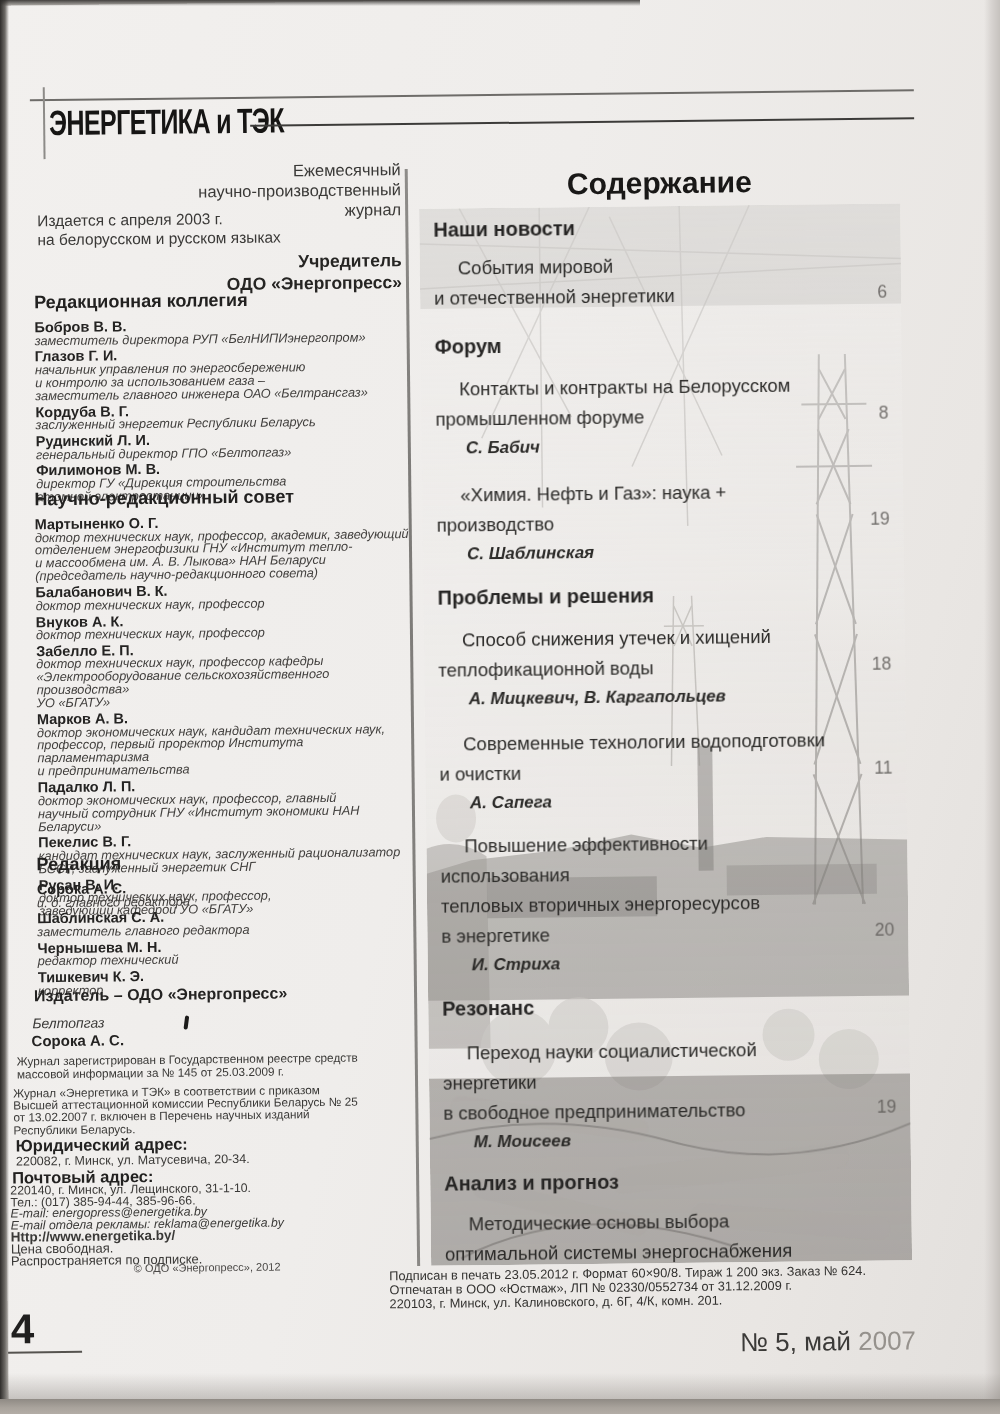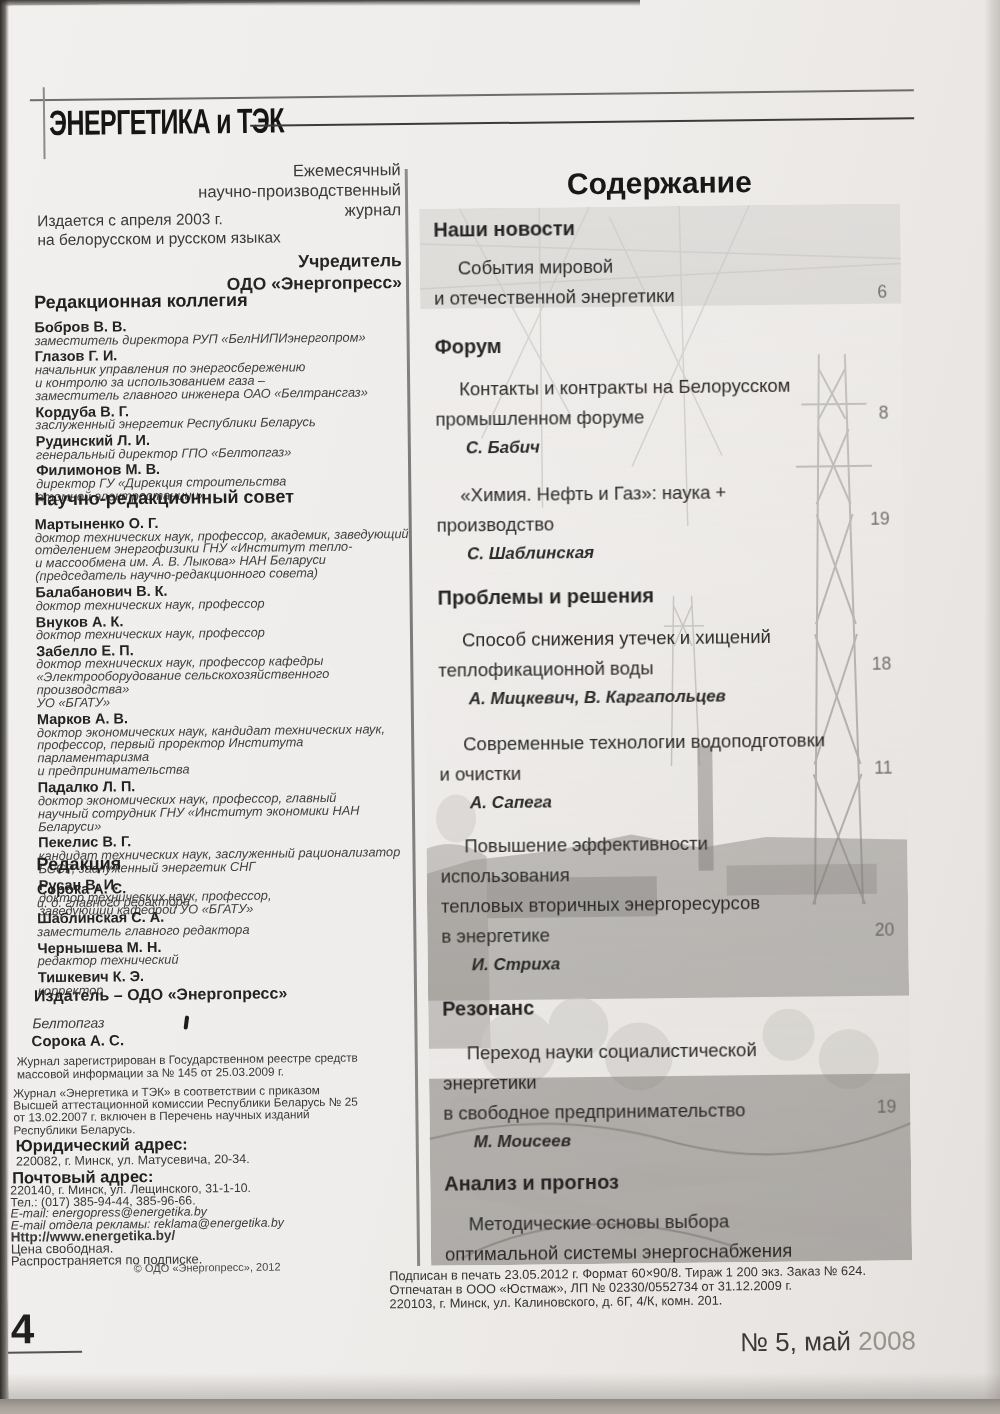--- a/index.html
+++ b/index.html
@@ -338,21 +338,21 @@
   </div>
 
   <div class="imprint">
     <div>Подписан в печать 23.05.2012 г. Формат 60×90/8. Тираж 1 200 экз. Заказ № 624.</div>
     <div>Отпечатан в ООО «Юстмаж», ЛП № 02330/0552734 от 31.12.2009 г.</div>
     <div>220103, г. Минск, ул. Калиновского, д. 6Г, 4/К, комн. 201.</div>
   </div>
 
   <div class="page-num-left">4</div>
   <div class="page-num-rule"></div>
-  <div class="issue"><span>№ 5, май </span><span class="yr">2008</span></div>
+  <div class="issue"><span>№ 5, май </span><span class="yr">2007</span></div>
 
 </div>
 
 <div class="edge-left"></div>
 <div class="edge-top"></div>
 <div class="edge-right"></div>
 <div class="edge-bottom-shadow"></div>
 <div class="edge-bottom"></div>
 
 </body></html>

